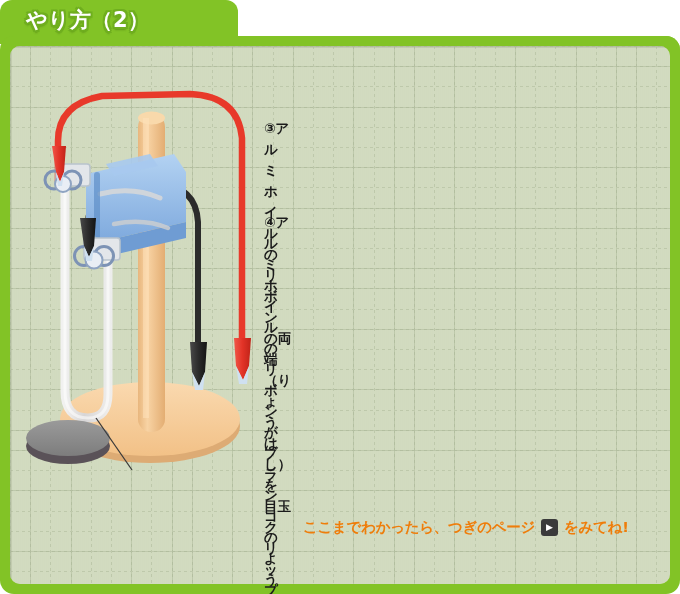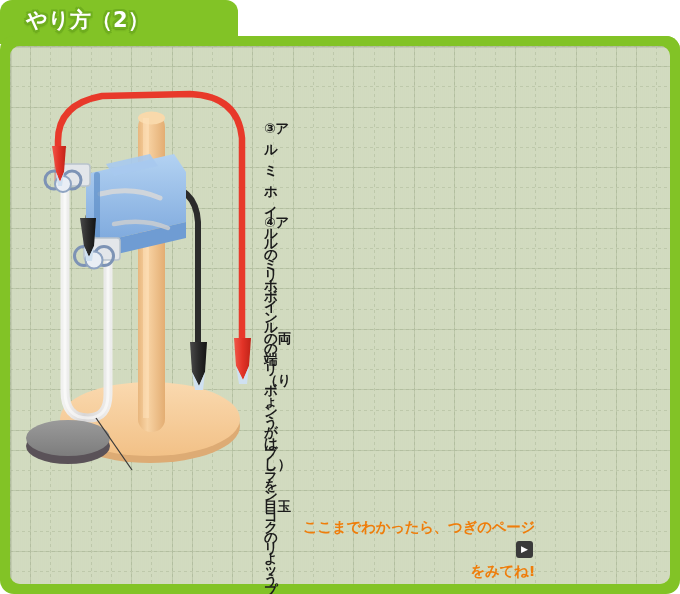--- a/index.html
+++ b/index.html
@@ -150,24 +150,23 @@
     letter-spacing: -0.2px;
     z-index: 5;
   }
 
   
   .footer {
     position: absolute;
     left: 303px;
     top: 518px;
     display: flex;
-    align-items: flex-end;
+    align-items: center;
     gap: 4px;
     z-index: 5;
-    flex-direction: column;
   }
   .footer-text {
     color: #ef7d0a;
     font-weight: bold;
     font-size: 14.5px;
     letter-spacing: -0.3px;
     white-space: nowrap;
   }
   .next-btn {
     display: inline-flex;

